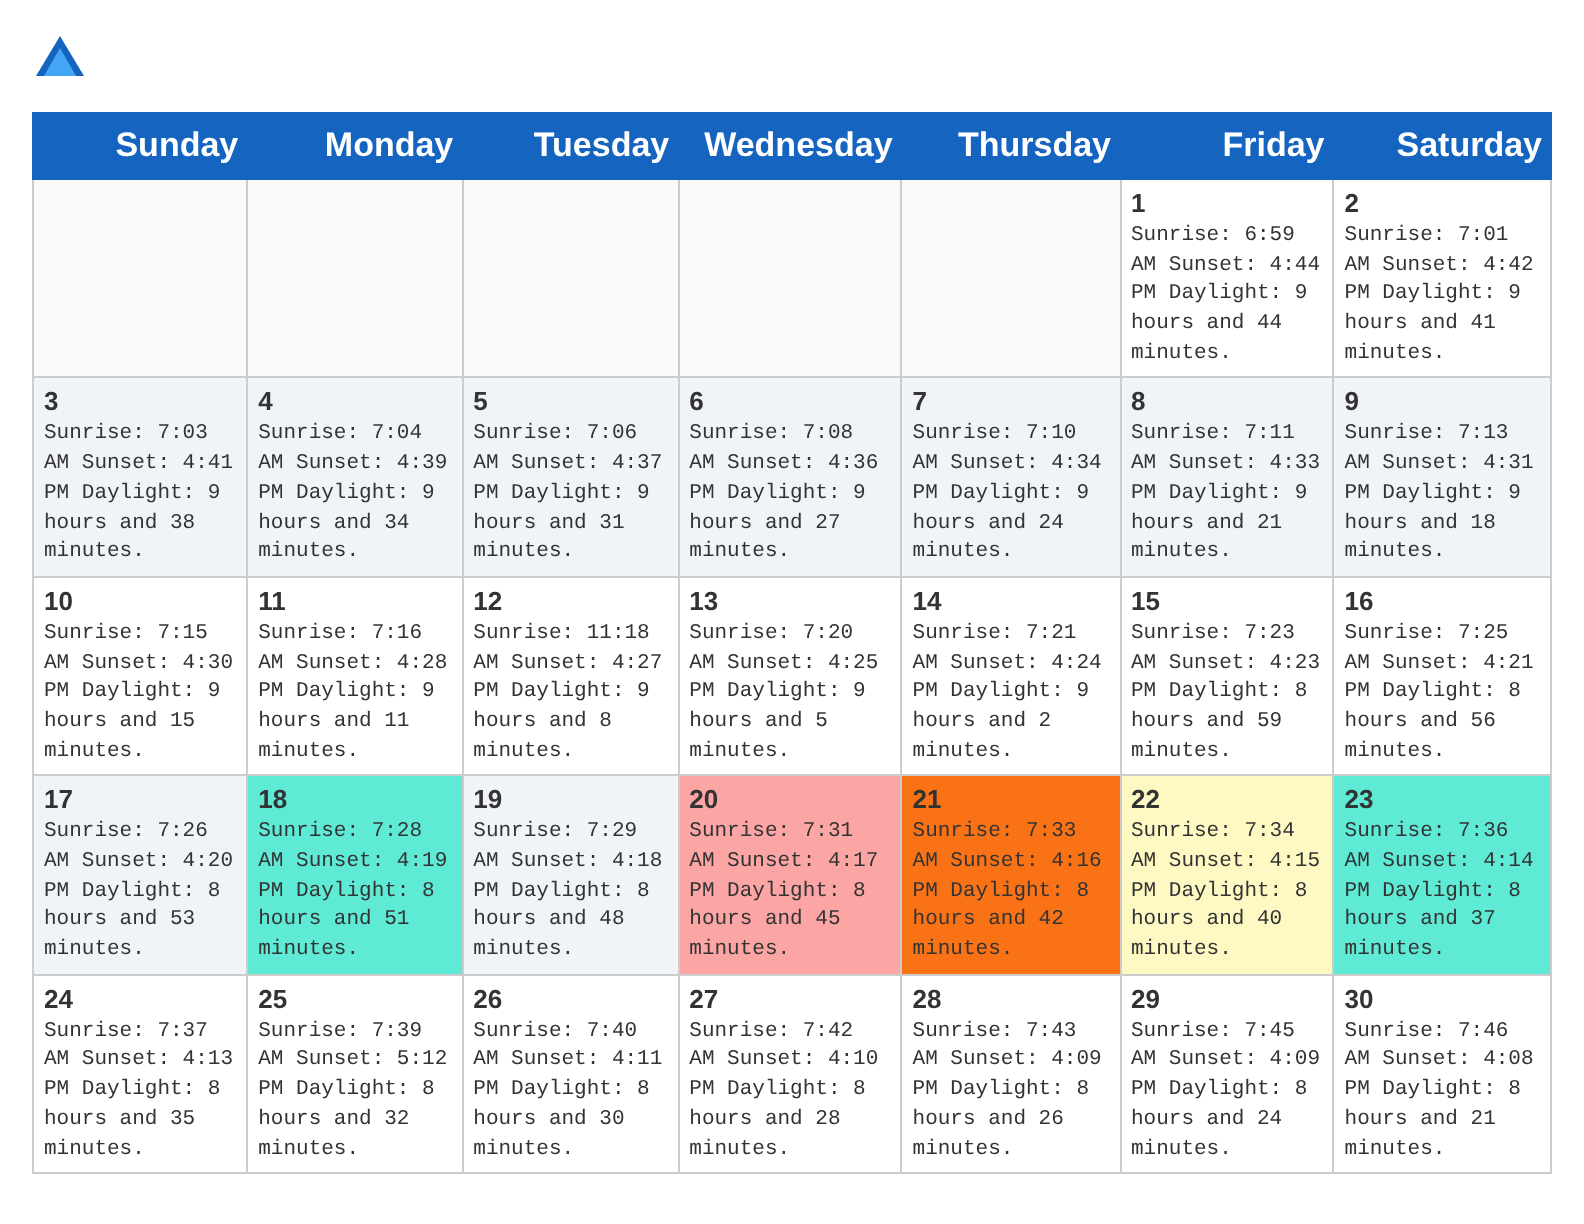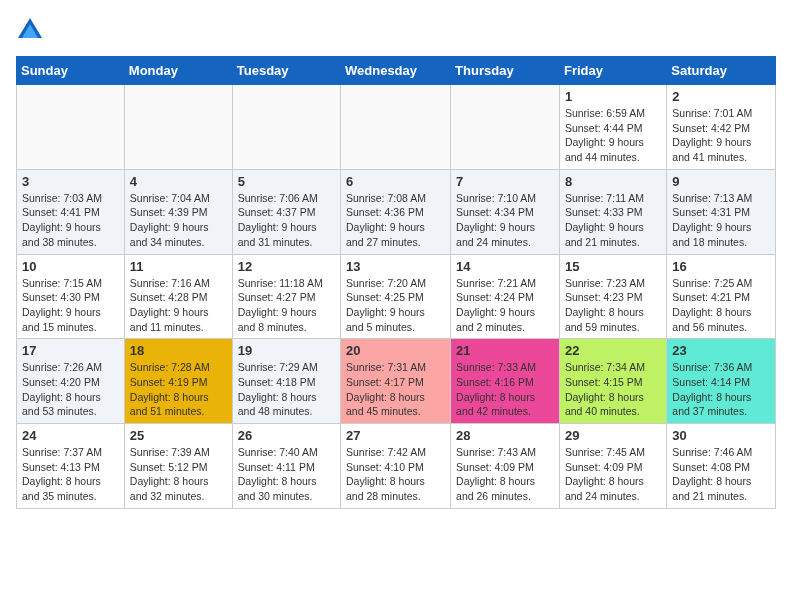--- a/index.html
+++ b/index.html
@@ -45,24 +45,24 @@
       color: #555;
     }
     .calendar {
       width: 100%;
       border-collapse: collapse;
       border: 1px solid #ccc;
     }
     .calendar th {
       background: #1565c0;
       color: #fff;
-      font-size: 13px;
+      font-size: 17px;
       font-weight: bold;
       padding: 6px 4px;
-      text-align: left;
+      text-align: right;
       border: 1px solid #1565c0;
     }
     .calendar td {
       vertical-align: top;
       border: 1px solid #ccc;
       padding: 4px 5px;
       width: 113px;
       min-height: 80px;
       background: #fff;
       font-size: 11px;
@@ -77,20 +77,21 @@
     .day-number {
       font-size: 13px;
       font-weight: bold;
       margin-bottom: 2px;
       display: block;
     }
     .day-info {
       font-size: 10.5px;
       line-height: 1.4;
       color: #333;
+      font-family: Liberation Mono, monospace;
     }
   </style>
 </head>
 <body>
 
 <div class="header">
   <div class="logo">
     <svg class="logo-icon" viewBox="0 0 28 28" xmlns="http://www.w3.org/2000/svg">
       <polygon points="14,2 26,22 2,22" fill="#1565c0"></polygon>
       <polygon points="14,8 22,22 6,22" fill="#42a5f5"></polygon>
@@ -226,45 +227,45 @@
 Daylight: 8 hours and 56 minutes.</div>
         </td>
       </tr>
       <tr>
         <td style="background: rgb(240, 244, 248);">
           <span class="day-number">17</span>
           <div class="day-info">Sunrise: 7:26 AM
 Sunset: 4:20 PM
 Daylight: 8 hours and 53 minutes.</div>
         </td>
-        <td style="background: #eab308;">
+        <td style="background: #5eead4;">
           <span class="day-number">18</span>
           <div class="day-info">Sunrise: 7:28 AM
 Sunset: 4:19 PM
 Daylight: 8 hours and 51 minutes.</div>
         </td>
         <td style="background: rgb(240, 244, 248);">
           <span class="day-number">19</span>
           <div class="day-info">Sunrise: 7:29 AM
 Sunset: 4:18 PM
 Daylight: 8 hours and 48 minutes.</div>
         </td>
         <td style="background: #fca5a5;">
           <span class="day-number">20</span>
           <div class="day-info">Sunrise: 7:31 AM
 Sunset: 4:17 PM
 Daylight: 8 hours and 45 minutes.</div>
         </td>
-        <td style="background: #ec4899;">
+        <td style="background: #f97316;">
           <span class="day-number">21</span>
           <div class="day-info">Sunrise: 7:33 AM
 Sunset: 4:16 PM
 Daylight: 8 hours and 42 minutes.</div>
         </td>
-        <td style="background: #bef264;">
+        <td style="background: #fef9c3;">
           <span class="day-number">22</span>
           <div class="day-info">Sunrise: 7:34 AM
 Sunset: 4:15 PM
 Daylight: 8 hours and 40 minutes.</div>
         </td>
         <td style="background: #5eead4;">
           <span class="day-number">23</span>
           <div class="day-info">Sunrise: 7:36 AM
 Sunset: 4:14 PM
 Daylight: 8 hours and 37 minutes.</div>

